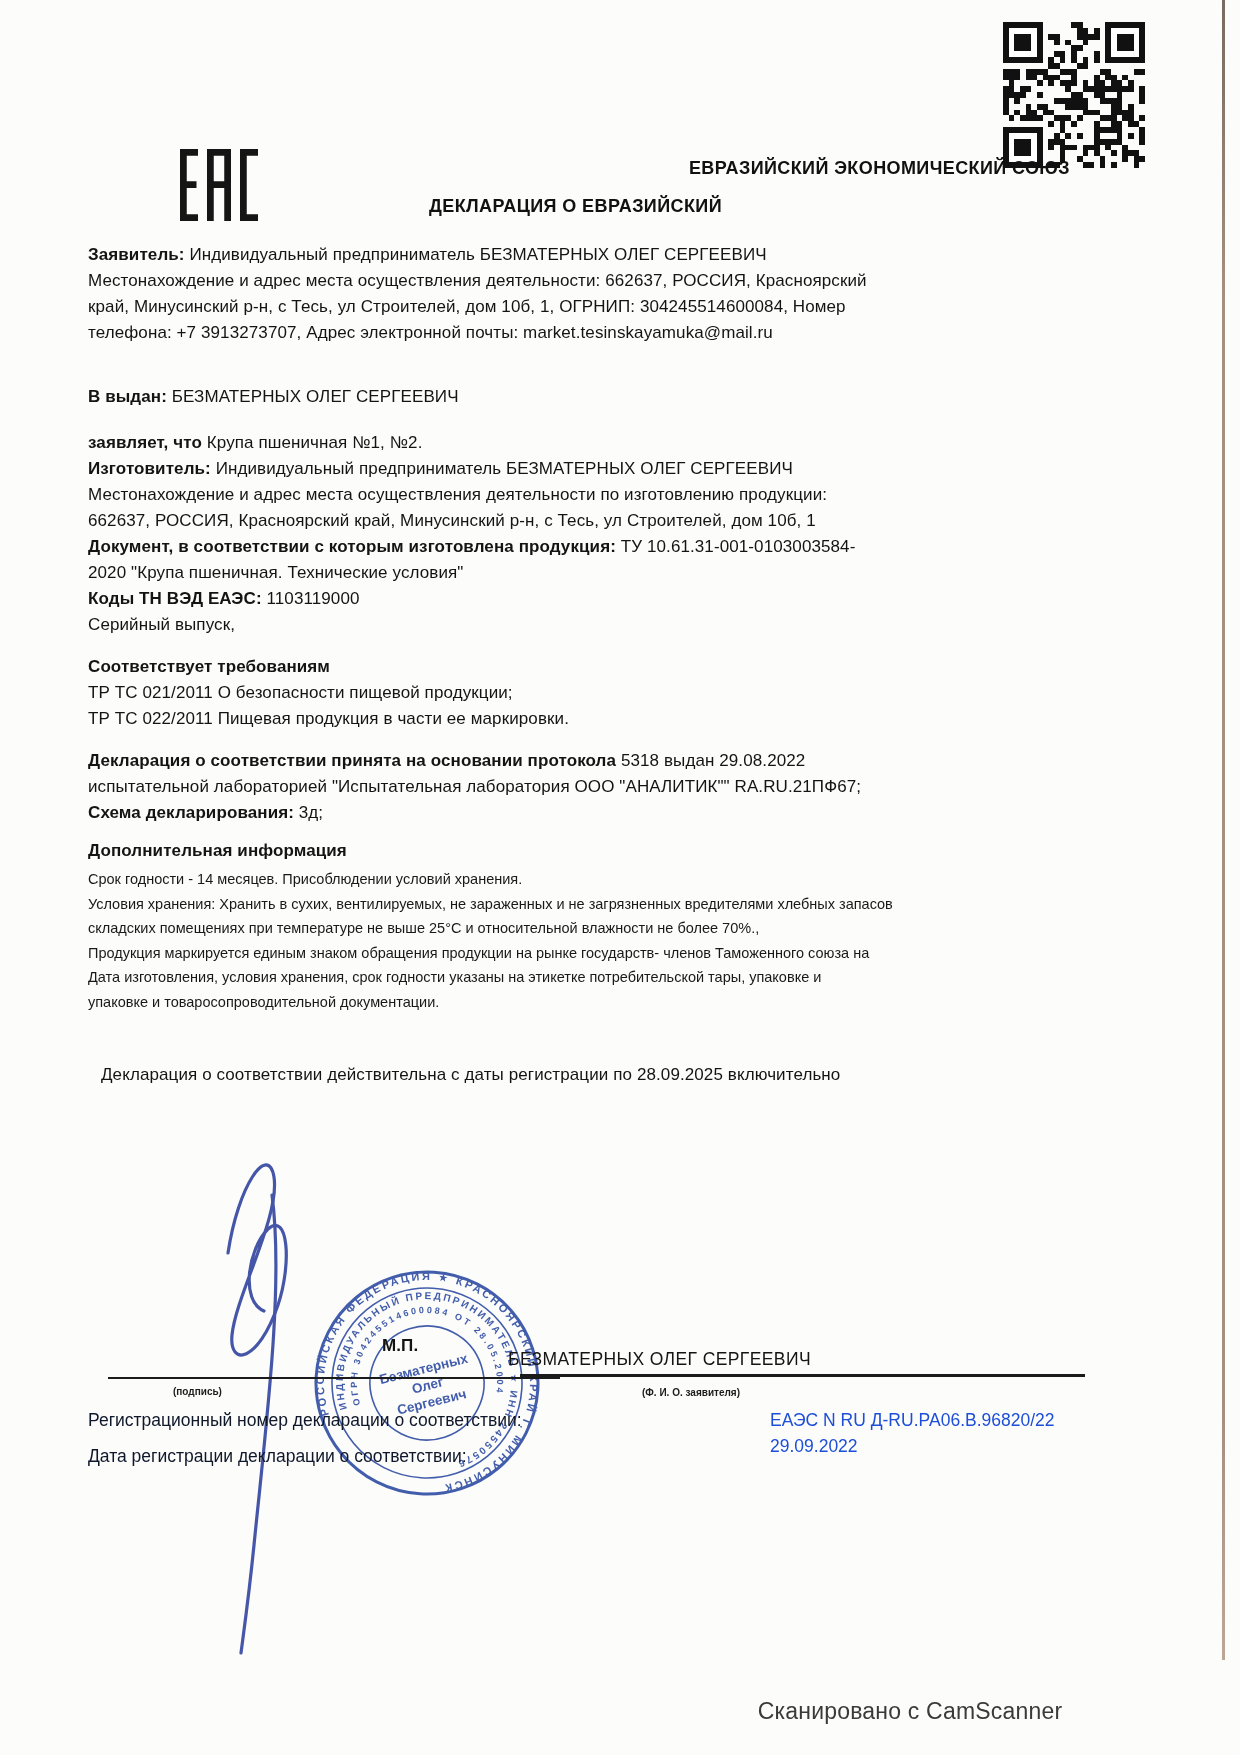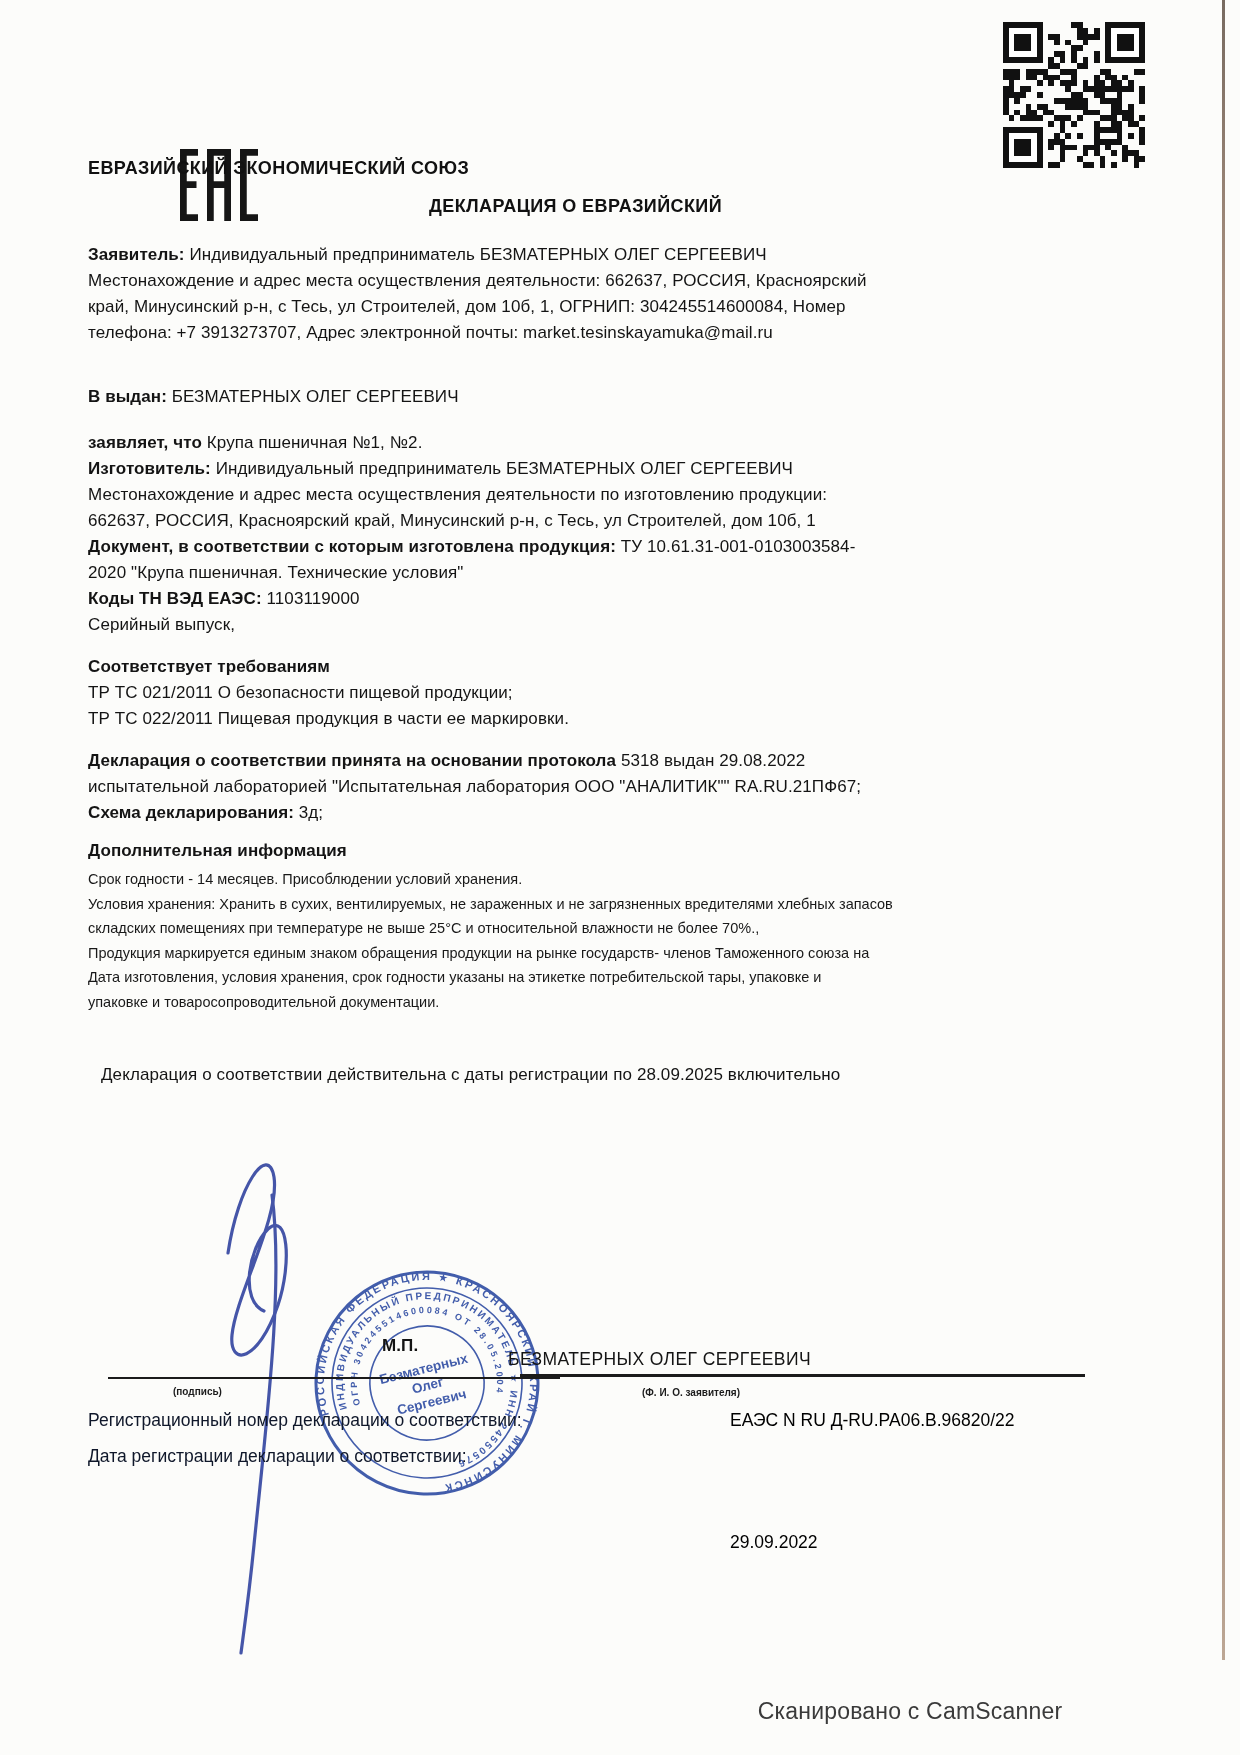--- a/index.html
+++ b/index.html
@@ -9,21 +9,21 @@
     font-family:"Liberation Sans","DejaVu Sans",sans-serif;
     color:#161616;
   }
   .abs{position:absolute;}
   .body-text{font-size:17px;line-height:26px;letter-spacing:.1px;color:#141414;}
   .body-text b{font-weight:700;}
   .small-text{font-size:14.5px;line-height:24.5px;color:#191919;}
   .title{font-weight:700;font-size:18px;letter-spacing:.4px;color:#111;}
   .caption{font-size:10px;font-weight:700;color:#1c1c1c;}
   .reg-label{font-size:17.5px;font-weight:400;color:#0f172a;}
-  .reg-value{font-size:17.5px;color:#000000;}
+  .reg-value{font-size:17.5px;color:#1d4ed8;margin-left:40px;}
   .rule{background:#1b1b1b;height:2px;}
   .rule.thick{height:2.5px;}
   .watermark{font-size:23px;color:#3a3a3a;letter-spacing:.2px;}
   .edge-artifact{width:3px;background:linear-gradient(#4b3a2d,#8b6b55 18%,#8b6b55 85%,#a78a72);opacity:.75;}
   svg text{font-family:"Liberation Sans","DejaVu Sans",sans-serif;}
 </style>
 </head>
 <body>
 
 <svg class="abs" style="left:180px;top:148px;" width="78" height="74" viewBox="0 0 104 96">
@@ -255,21 +255,21 @@
     <rect x="102.24" y="0" width="39.76" height="40.879999999999995" fill="#111"></rect>
     <rect x="107.91999999999999" y="5.84" width="28.4" height="29.2" fill="#fff"></rect>
     <rect x="113.6" y="11.68" width="17.04" height="17.52" fill="#111"></rect>
     <rect x="0" y="105.12" width="39.76" height="40.879999999999995" fill="#111"></rect>
     <rect x="5.68" y="110.96" width="28.4" height="29.2" fill="#fff"></rect>
     <rect x="11.36" y="116.8" width="17.04" height="17.52" fill="#111"></rect>
   </svg>
 
 <div class="abs edge-artifact" style="left:1222px;top:0;height:1660px;"></div>
 
-<div class="abs title" style="left:88px;top:158px;width:975px;text-align:left;">ЕВРАЗИЙСКИЙ ЭКОНОМИЧЕСКИЙ СОЮЗ</div>
+<div class="abs title" style="left:95px;top:158px;width:975px;text-align:right;">ЕВРАЗИЙСКИЙ ЭКОНОМИЧЕСКИЙ СОЮЗ</div>
 <div class="abs title" style="left:88px;top:196px;width:975px;text-align:center;">ДЕКЛАРАЦИЯ О ЕВРАЗИЙСКИЙ</div>
 
 <div class="abs body-text" style="left:88px;top:242px;width:940px;">
   <div><b>Заявитель:</b><span> Индивидуальный предприниматель БЕЗМАТЕРНЫХ ОЛЕГ СЕРГЕЕВИЧ</span></div>
   <div>Местонахождение и адрес места осуществления деятельности: 662637, РОССИЯ, Красноярский</div>
   <div>край, Минусинский р-н, с Тесь, ул Строителей, дом 10б, 1, ОГРНИП: 304245514600084, Номер</div>
   <div>телефона: +7 3913273707, Адрес электронной почты: market.tesinskayamuka@mail.ru</div>
 </div>
 
 <div class="abs body-text" style="left:88px;top:384px;width:940px;">
@@ -352,15 +352,15 @@
 
 <div class="abs rule" style="left:108px;top:1377px;width:452px;"></div>
 <div class="abs rule thick" style="left:520px;top:1374px;width:565px;"></div>
 
 <div class="abs caption" style="left:173px;top:1386px;">(подпись)</div>
 <div class="abs caption" style="left:642px;top:1387px;">(Ф. И. О. заявителя)</div>
 
 <div class="abs reg-label" style="left:88px;top:1410px;">Регистрационный номер декларации о соответствии:</div>
 <div class="abs reg-value" style="left:730px;top:1410px;">ЕАЭС N RU Д-RU.РА06.В.96820/22</div>
 <div class="abs reg-label" style="left:88px;top:1446px;">Дата регистрации декларации о соответствии:</div>
-<div class="abs reg-value" style="left:730px;top:1532px;">29.09.2022</div>
+<div class="abs reg-value" style="left:730px;top:1436px;">29.09.2022</div>
 
 <div class="abs watermark" style="left:690px;top:1698px;width:440px;text-align:center;">Сканировано с CamScanner</div>
 
 </body></html>

